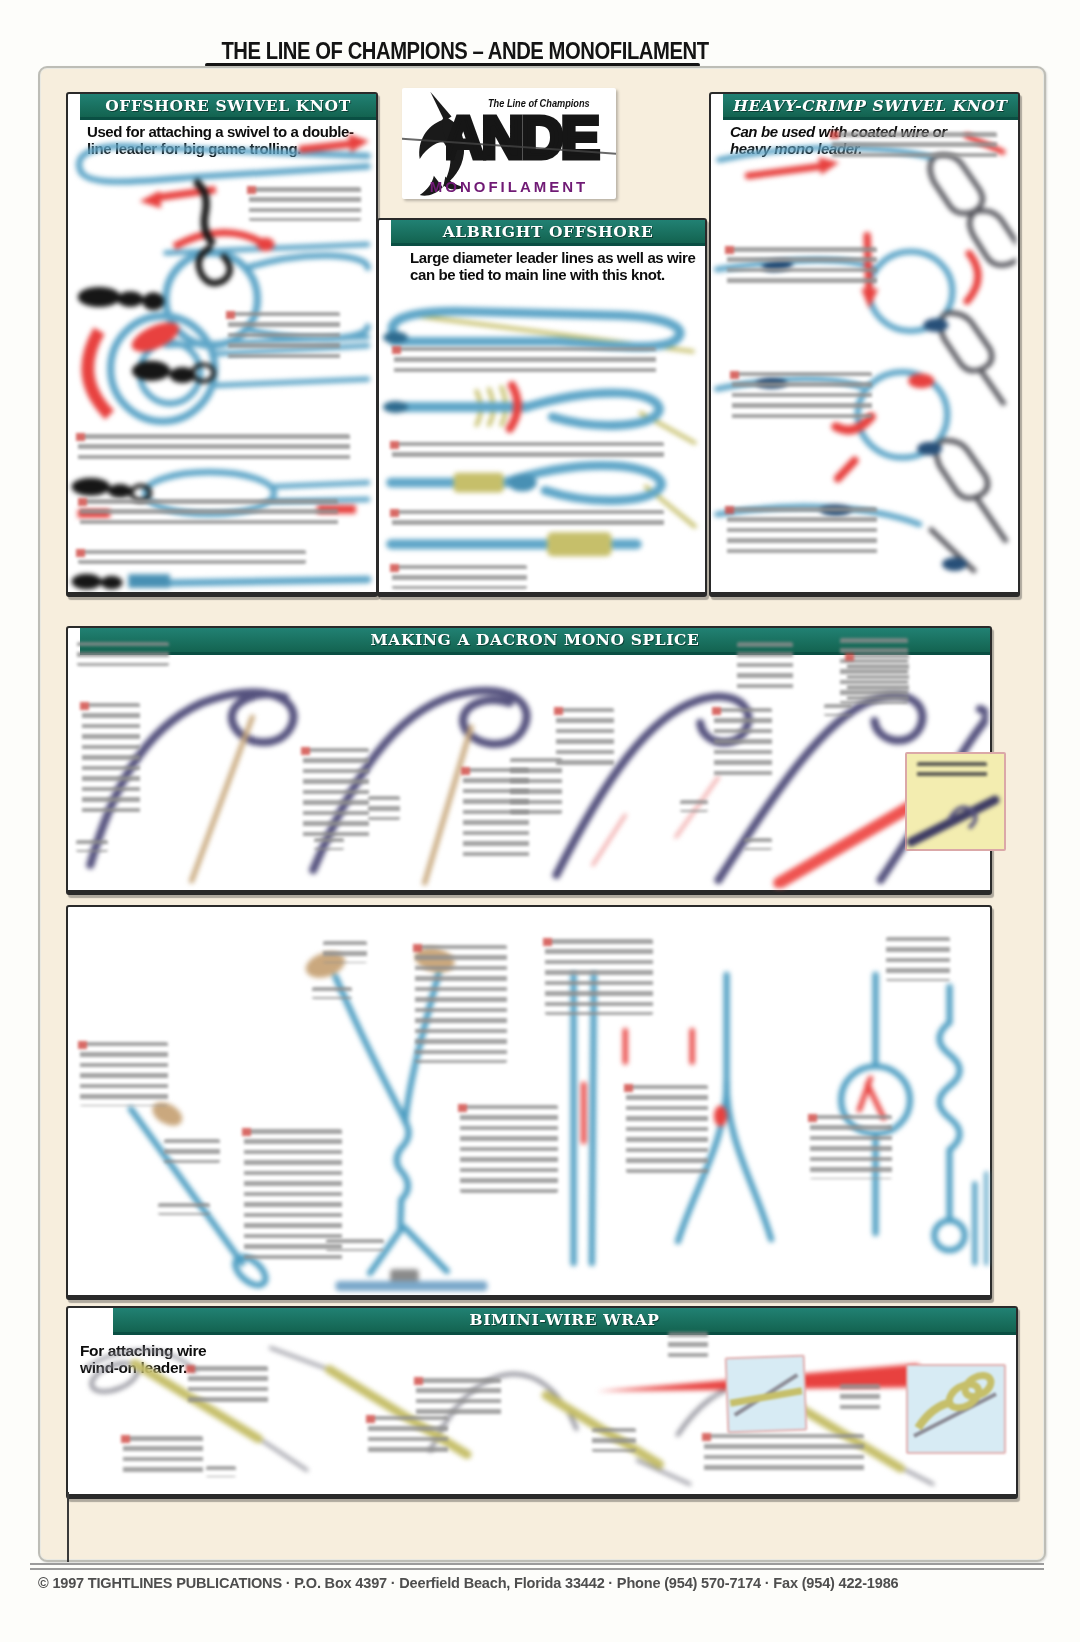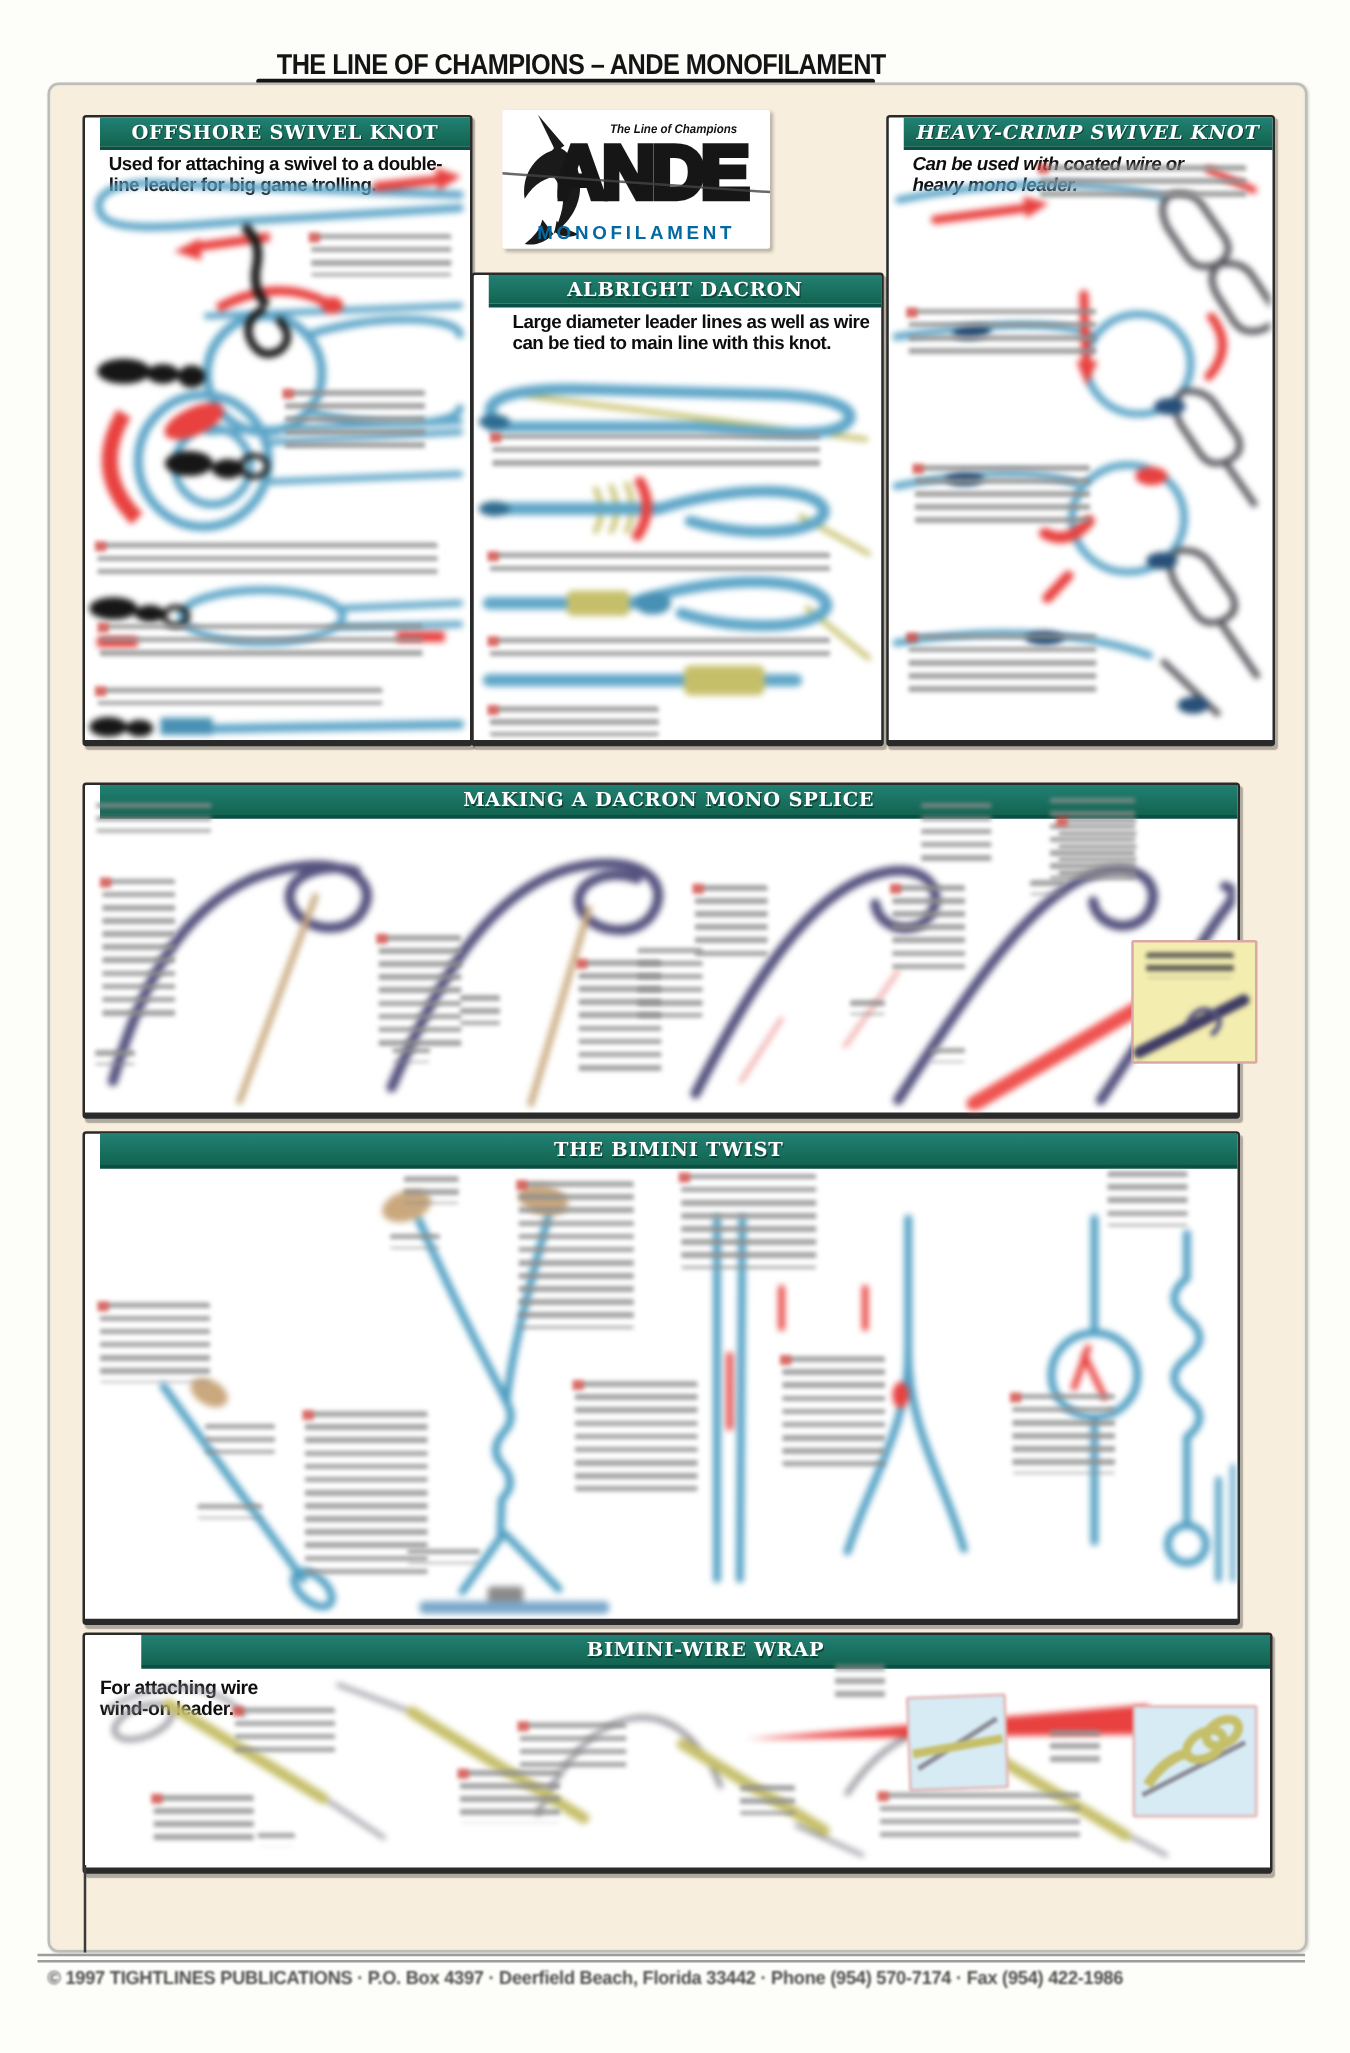--- a/index.html
+++ b/index.html
@@ -30,21 +30,21 @@
   .bt.num::before{content:"";position:absolute;left:-2px;top:-1px;width:9px;height:8px;background:#cf4640;}
   .bt.dark{background:repeating-linear-gradient(180deg,#4c4c4c 0 4.5px,transparent 4.5px 10px);opacity:.9;}
   
   .logo{position:absolute;left:402px;top:88px;width:214px;height:111px;background:#fff;
     border-radius:2px;box-shadow:2px 2px 3px rgba(0,0,0,.25);overflow:hidden;}
   .logo .tagline{position:absolute;left:86px;top:10px;font-style:italic;font-weight:bold;
     font-size:10px;color:#111;white-space:nowrap;transform:scaleX(.92);transform-origin:left;}
   .logo .brandsvg{position:absolute;left:44px;top:16px;width:186px;height:64px;}
   .logo .reg{position:absolute;left:221px;top:22px;font-size:8px;color:#111;font-weight:bold;}
   .logo .mono{position:absolute;left:0;bottom:4px;width:100%;text-align:center;
-    font-weight:bold;font-size:15px;letter-spacing:3px;color:#0369a1;}
+    font-weight:bold;font-size:15px;letter-spacing:3px;color:#701a75;}
   .logo .line{position:absolute;left:-6px;top:58px;width:250px;height:1.6px;background:#444;
     transform:rotate(4deg);opacity:.8;}
   .marlin{position:absolute;left:-2px;top:2px;width:96px;height:106px;}
   
   .foot-rule{position:absolute;left:30px;top:1563px;width:1014px;height:3px;
     border-top:2px solid #9c9c9c;border-bottom:2px solid #9c9c9c;}
   .footer{position:absolute;left:38px;top:1574px;font-size:15px;font-weight:bold;color:#4e4e4e;
     letter-spacing:-0.2px;filter:blur(.7px);transform:scaleX(.97);transform-origin:left;white-space:nowrap;}
   .vline{position:absolute;left:67px;top:1492px;width:2px;height:70px;background:#3a3a3a;}
   
@@ -136,21 +136,21 @@
     <span class="tagline">The Line of Champions</span>
     <svg class="brandsvg" viewBox="0 0 186 64">
       <text x="-4" y="54" font-family="Liberation Sans, sans-serif" font-size="60" font-weight="bold" fill="#161616" stroke="#161616" stroke-width="5" letter-spacing="-3" transform="scale(.98,1)">ANDE</text>
     </svg>
     <span class="reg">®</span>
     <div class="line"></div>
     <div class="mono">MONOFILAMENT</div>
   </div>
 
   <div class="panel" style="left:377px;top:218px;width:314px;height:372px;">
-    <div class="phead">ALBRIGHT DACRON</div>
+    <div class="phead">ALBRIGHT OFFSHORE</div>
     <div class="pdesc" style="width:296px;margin-left:12px;">Large diameter leader lines as well as wire can be tied to main line with this knot.</div>
     <div class="art" style="top:26px;">
       <svg viewBox="0 0 310 346" preserveAspectRatio="none">
         <g fill="none" stroke="#c6bf6a" stroke-width="4" stroke-linecap="round">
           <path d="M30,70 L300,106"></path>
           <path d="M92,146 q8,18 0,34"></path>
             <path d="M104,144 q8,20 0,36"></path>
             <path d="M116,142 q8,20 0,38"></path>
           <path d="M250,168 L302,198"></path>
           <path d="M255,242 L302,282"></path>
@@ -271,21 +271,20 @@
 
   <div class="ybox">
     <div class="bt dark" style="left:10px;top:8px;width:70px;height:20px;"></div>
     <svg style="position:absolute;left:0;top:0;width:100%;height:100%;filter:blur(2px);" viewBox="0 0 97 95">
       <path d="M4,88 L88,46" stroke="#3d3b63" stroke-width="9" fill="none" stroke-linecap="round"></path>
       <path d="M42,66 q10,-18 22,-10 q10,8 -2,18" stroke="#55527e" stroke-width="4" fill="none"></path>
     </svg>
   </div>
 
   <div class="panel" style="left:66px;top:905px;width:910px;height:388px;">
-    <div class="phead" style="height:25px;line-height:25px;">THE BIMINI TWIST</div>
     <div class="art" style="top:28px;">
       <svg viewBox="0 0 906 360" preserveAspectRatio="none">
         <g fill="none" stroke="#4e9ec2" stroke-width="6" stroke-linecap="round">
           <path d="M60,175 L170,330"></path>
           <ellipse cx="178" cy="338" rx="18" ry="10" transform="rotate(42 178 338)"></ellipse>
           <path d="M262,42 C295,120 318,160 331,188"></path>
           <path d="M364,38 C342,120 333,160 331,188"></path>
           <path d="M331,188 q8,14 -4,26 q-10,14 2,26 q10,14 -2,26 L326,294"></path>
           <path d="M328,294 L296,340"></path>
             <path d="M330,294 L372,338"></path>

